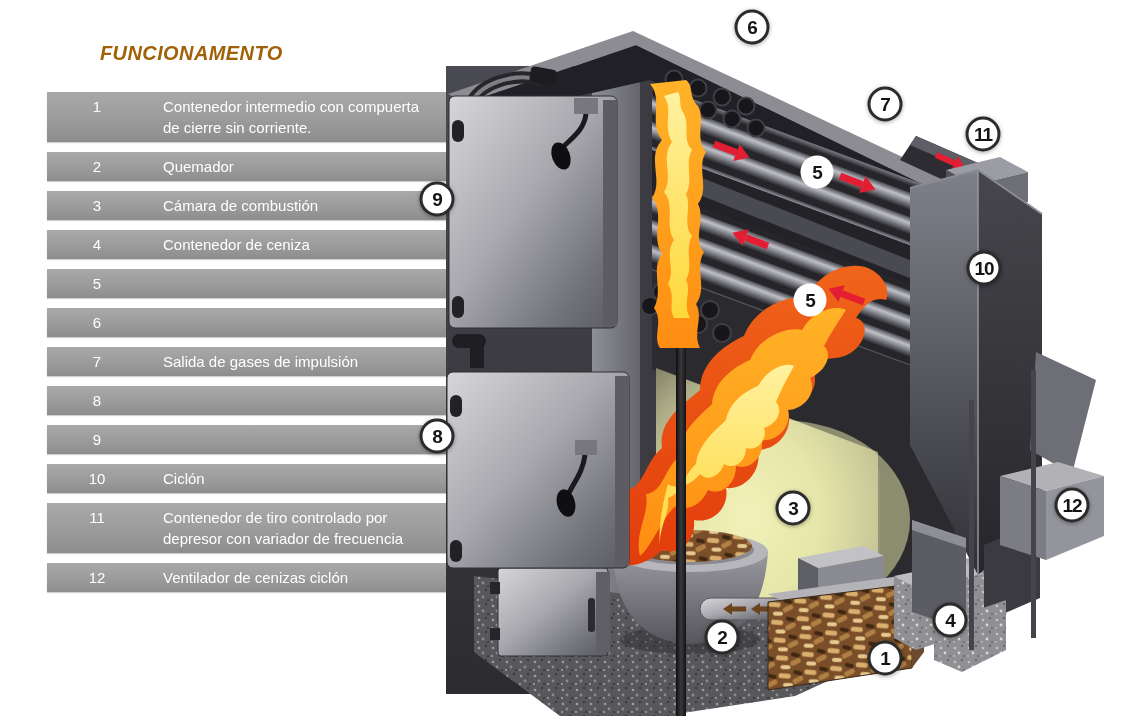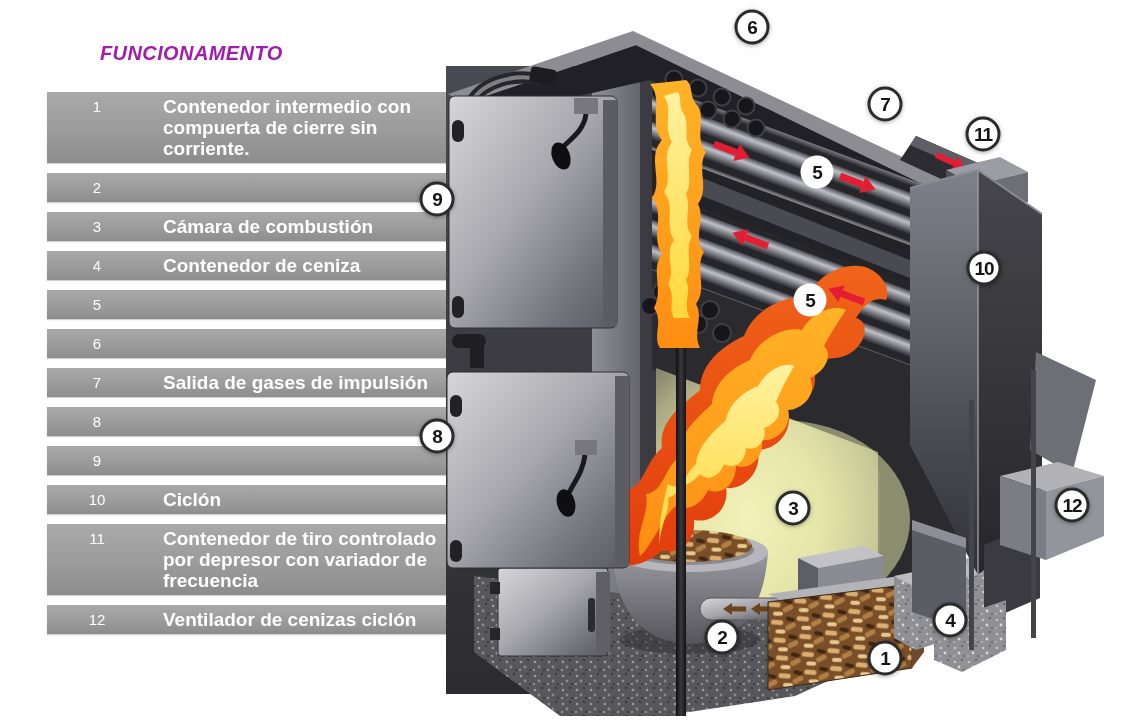--- a/index.html
+++ b/index.html
@@ -5,43 +5,44 @@
   html,body{margin:0;padding:0;background:#fff;}
   .stage{position:relative;width:1126px;height:720px;background:#ffffff;overflow:hidden;
          font-family:"Liberation Sans",sans-serif;}
   .title{position:absolute;left:100px;top:42px;font-size:20px;font-weight:bold;
          font-style:italic;letter-spacing:.4px;color:#e4232e;z-index:4;}
   .legend{position:absolute;left:47px;top:92px;width:408px;z-index:1;}
   .legend .row{display:flex;align-items:flex-start;margin-bottom:10px;padding:4px 0;
          background:linear-gradient(180deg,#a9a9a9 0%,#9b9b9b 55%,#8d8d8d 100%);
          box-shadow:0 1px 1px rgba(0,0,0,.18);}
   .legend .num{flex:none;width:100px;text-align:center;color:#fff;font-size:15px;line-height:21px;}
-  .legend .lbl{color:#fff;font-size:19px;line-height:21px;width:276px;padding-left:16px;font-weight:bold;}
+  .legend .lbl{color:#fff;font-size:15px;line-height:21px;width:276px;padding-left:16px;}
   svg.illu{position:absolute;left:0;top:0;z-index:2;}
   .callout{position:absolute;z-index:3;width:35px;height:35px;border-radius:50%;
          background:#fff;border:3px solid #2b2b2b;box-sizing:border-box;
          display:flex;align-items:center;justify-content:center;
          font-weight:bold;font-size:19px;color:#141414;letter-spacing:-1px;
          transform:translate(-50%,-50%);box-shadow:0 1px 4px rgba(0,0,0,.35);}
   .callout.no-ring{border:none;box-shadow:none;width:33px;height:33px;}
 </style>
 </head>
 <body>
 
 <div class="stage">
 
-  <div class="title" style="color: #a21caf;">FUNCIONAMENTO</div>
+  <div class="title" style="color: #a16207;">FUNCIONAMENTO</div>
 
   <div class="legend">
     <div class="row">
         <span class="num">1</span>
         <span class="lbl">Contenedor intermedio con compuerta de cierre sin corriente.</span>
       </div>
     <div class="row">
         <span class="num">2</span>
+        <span class="lbl">Quemador</span>
       </div>
     <div class="row">
         <span class="num">3</span>
         <span class="lbl">Cámara de combustión</span>
       </div>
     <div class="row">
         <span class="num">4</span>
         <span class="lbl">Contenedor de ceniza</span>
       </div>
     <div class="row">

